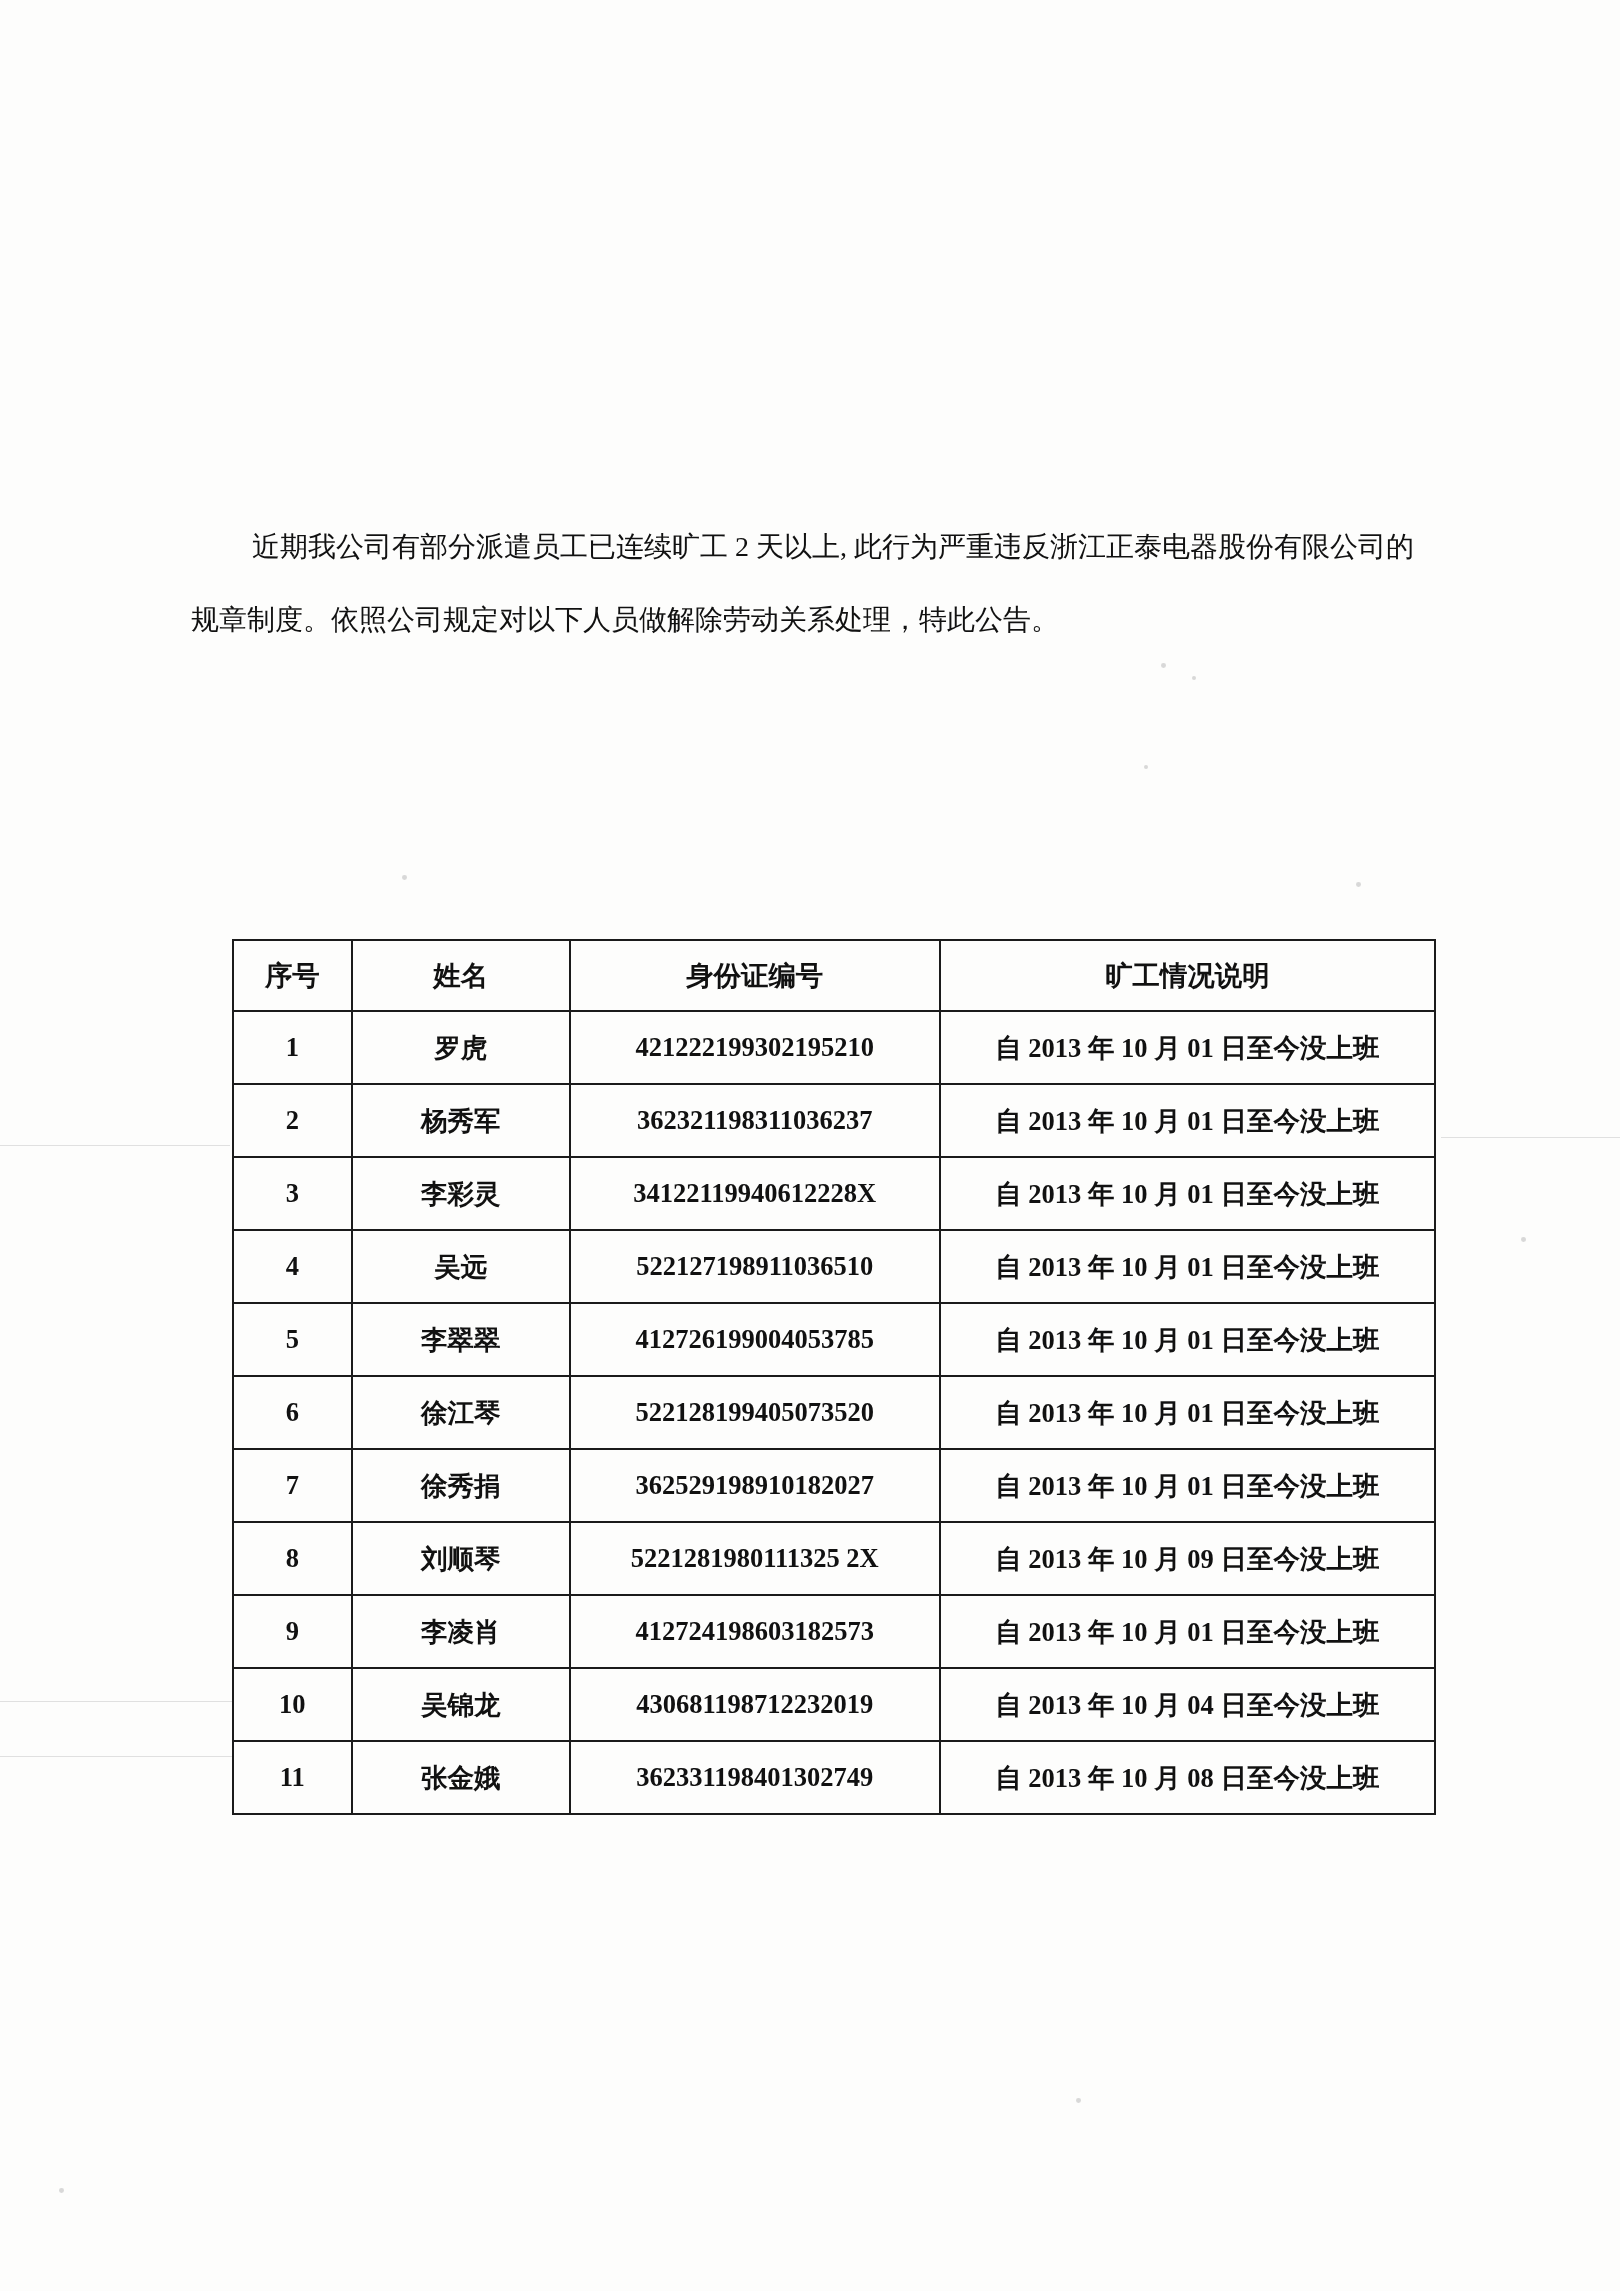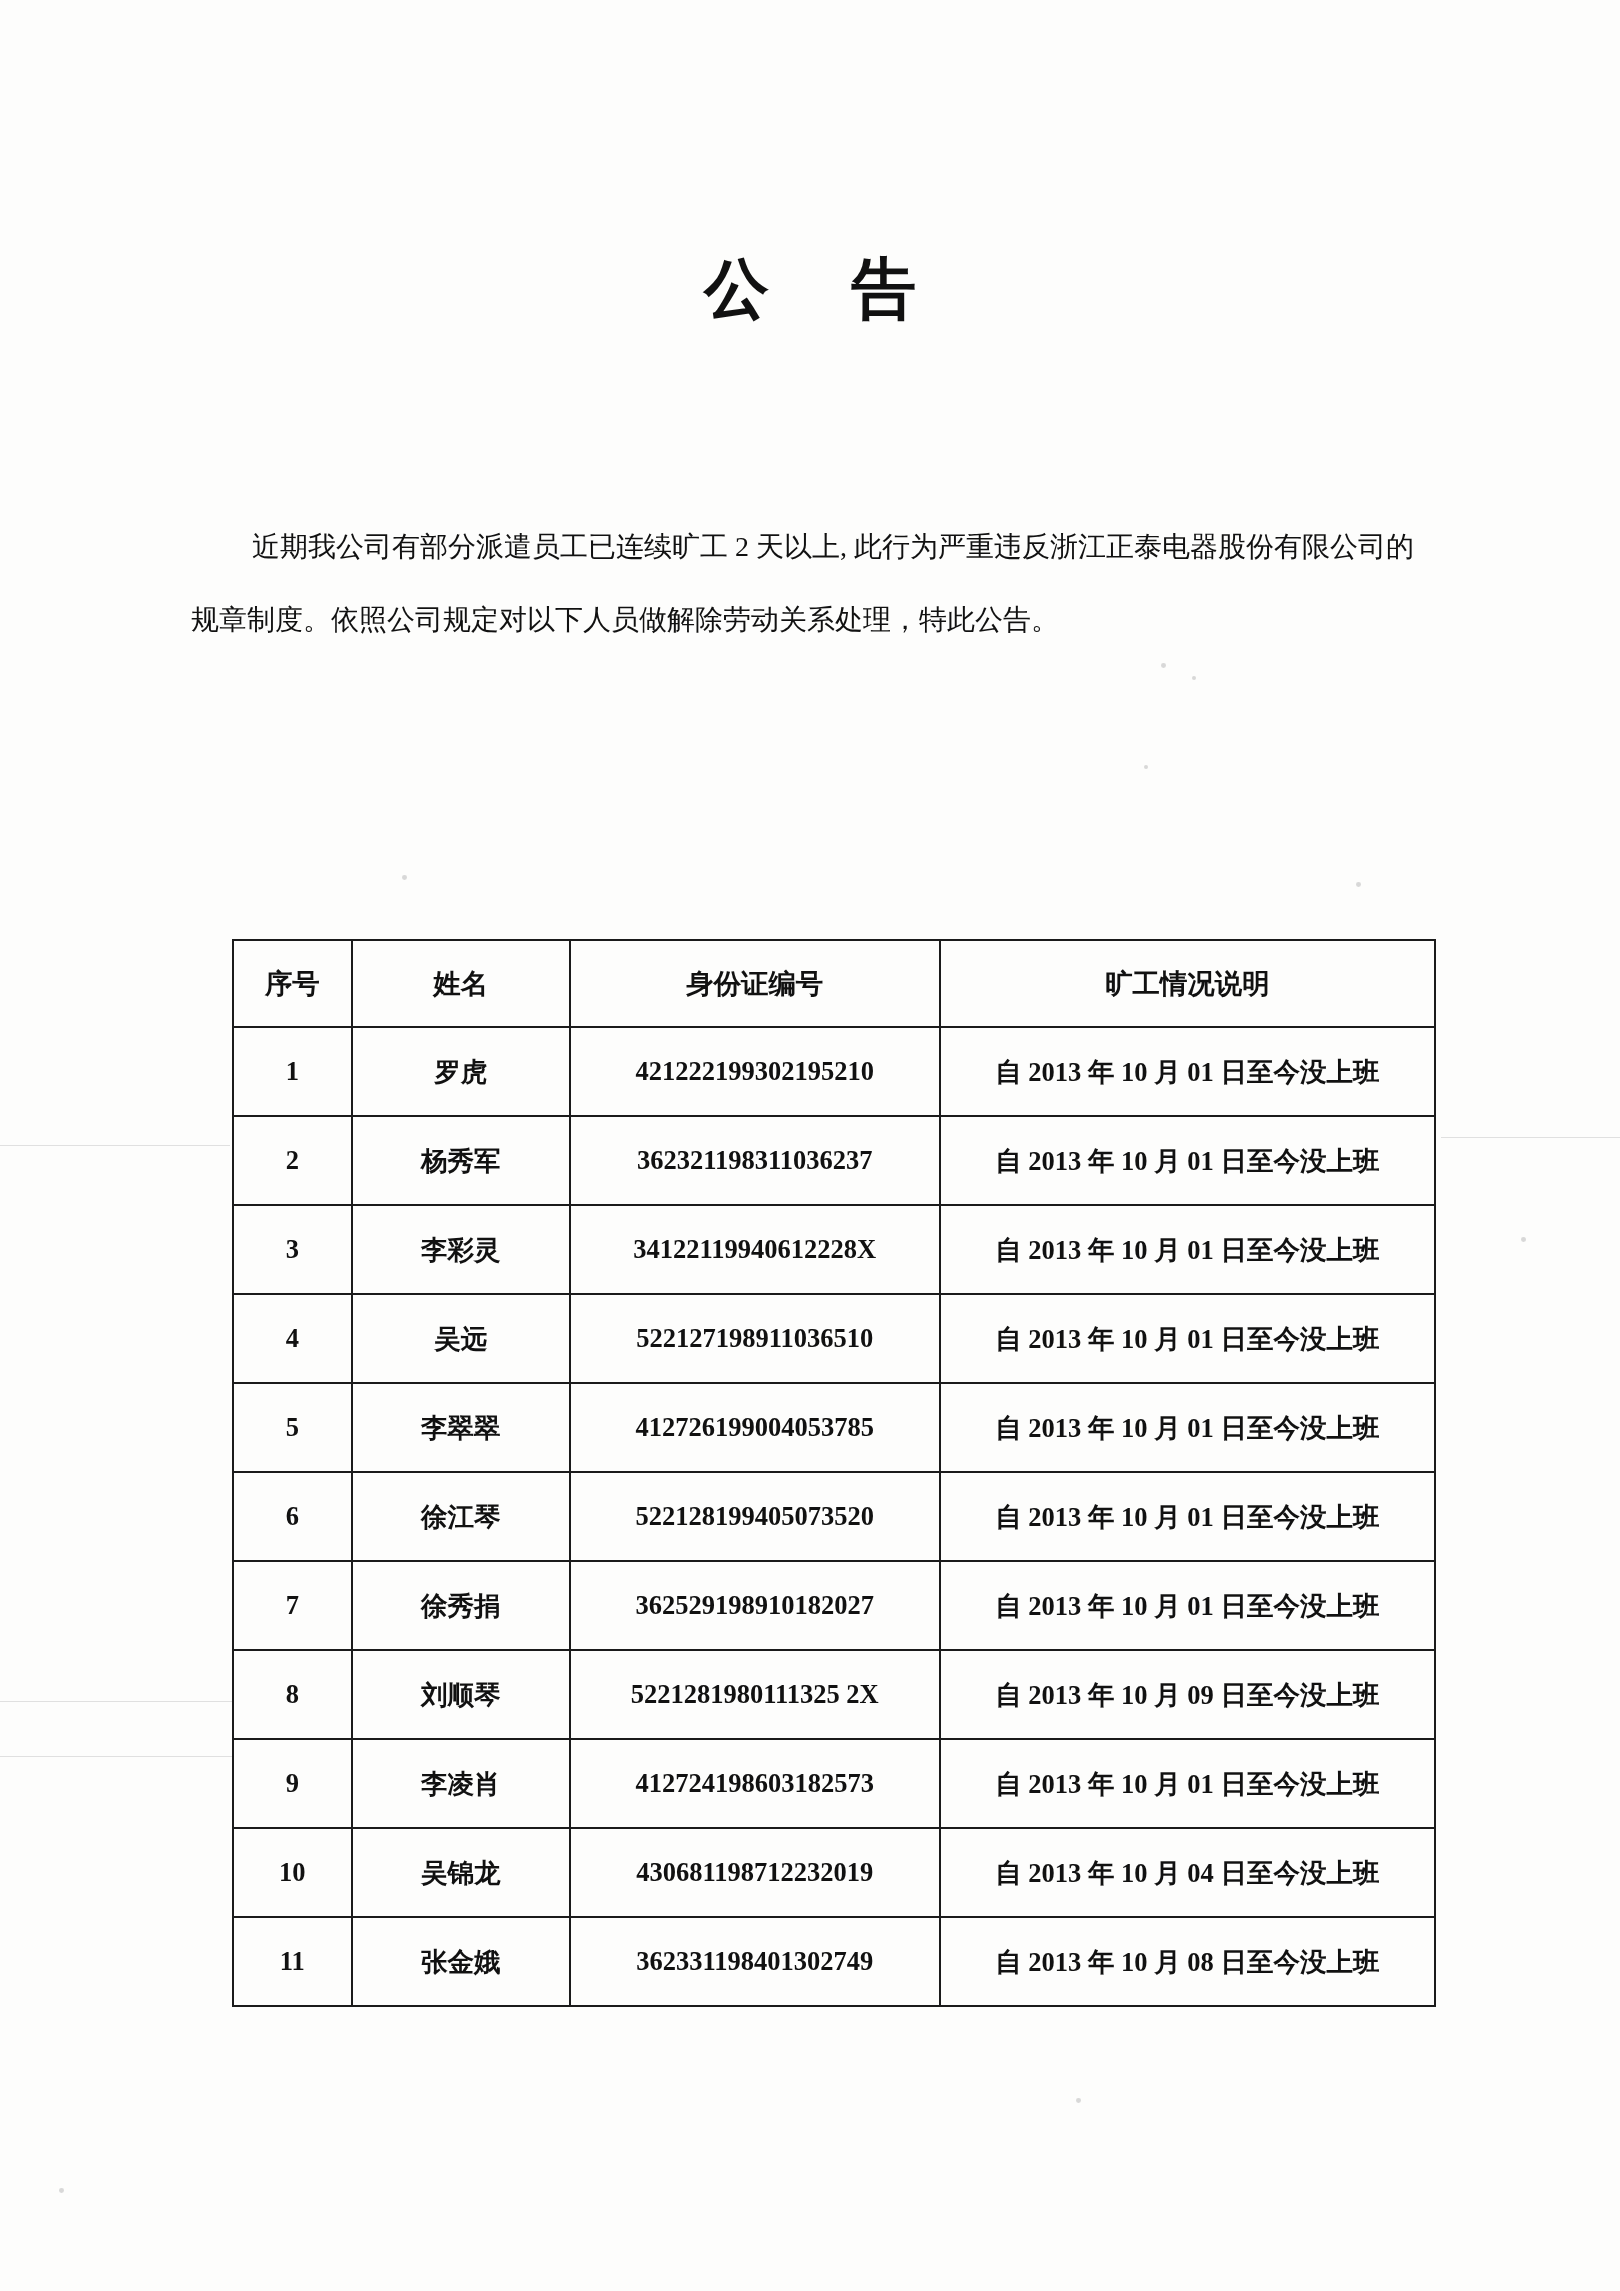--- a/index.html
+++ b/index.html
@@ -73,21 +73,21 @@
     top: 939px;
     width: 1204px;
     border-collapse: collapse;
     font-size: 26.5px;
     font-family: "Liberation Serif", "DejaVu Serif", serif;
   }
   table.roster td, table.roster th {
     border: 2px solid #1b1b1b;
     text-align: center;
     font-weight: bold;
-    padding: 8px;
+    padding: 0;
     height: 71px;
     vertical-align: middle;
   }
   table.roster thead th {
     height: 69px;
     font-size: 27.4px;
   }
   .col-no    { width: 110px; }
   .col-name  { width: 202px; }
   .col-id    { width: 343px; }
@@ -105,21 +105,20 @@
   <div class="scanline" style="left:0;top:1756px;width:233px;"></div>
   <div class="speck" style="left:1161px;top:663px;width:4.9px;height:4.9px;"></div>
   <div class="speck" style="left:1192px;top:676px;width:3.9px;height:3.9px;"></div>
   <div class="speck" style="left:1144px;top:765px;width:3.9px;height:3.9px;"></div>
   <div class="speck" style="left:402px;top:875px;width:4.9px;height:4.9px;"></div>
   <div class="speck" style="left:1356px;top:882px;width:4.9px;height:4.9px;"></div>
   <div class="speck" style="left:1521px;top:1237px;width:4.9px;height:4.9px;"></div>
   <div class="speck" style="left:1076px;top:2098px;width:4.9px;height:4.9px;"></div>
   <div class="speck" style="left:59px;top:2188px;width:4.9px;height:4.9px;"></div>
 
-  <div class="title">公 告</div>
 
   <div class="body-text">
     <p class="indent">近期我公司有部分派遣员工已连续旷工 2 天以上, 此行为严重违反浙江正泰电器股份有限公司的规章制度。依照公司规定对以下人员做解除劳动关系处理，特此公告。</p>
   </div>
 
 
   <table class="roster">
     <colgroup>
       <col class="col-no">
         <col class="col-name">

